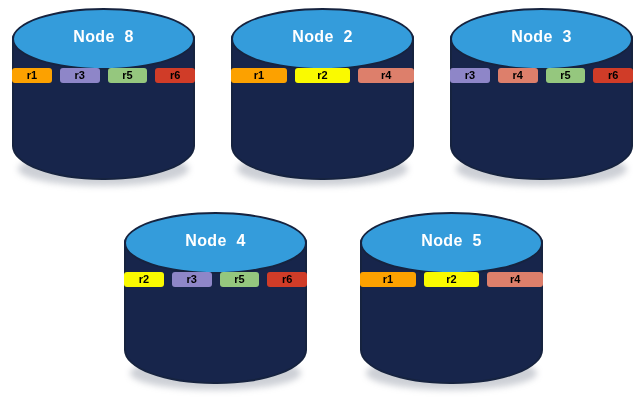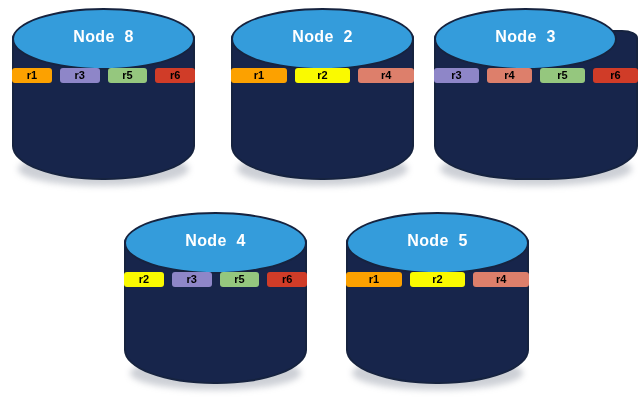--- a/index.html
+++ b/index.html
@@ -127,21 +127,21 @@
       <div class="node-shadow"></div>
       <div class="node-body"></div>
       <div class="node-top"></div>
       <div class="node-title">Node  2</div>
       <div class="replica-list">
         <div class="replica" style="background: rgb(252, 161, 0);">r1</div>
         <div class="replica" style="background: rgb(250, 250, 0);">r2</div>
         <div class="replica" style="background: rgb(221, 127, 107);">r4</div>
       </div>
     </div>
-    <div class="node" style="left: 434px; top: 8px; padding-left: 21px;">
+    <div class="node" style="left: 450px; top: 8px;">
       <div class="node-shadow"></div>
       <div class="node-body"></div>
       <div class="node-top"></div>
       <div class="node-title">Node  3</div>
       <div class="replica-list">
         <div class="replica" style="background: rgb(142, 134, 200);">r3</div>
         <div class="replica" style="background: rgb(221, 127, 107);">r4</div>
         <div class="replica" style="background: rgb(149, 199, 126);">r5</div>
         <div class="replica" style="background: rgb(208, 60, 40);">r6</div>
       </div>
@@ -151,21 +151,21 @@
       <div class="node-body"></div>
       <div class="node-top"></div>
       <div class="node-title">Node  4</div>
       <div class="replica-list">
         <div class="replica" style="background: rgb(250, 250, 0);">r2</div>
         <div class="replica" style="background: rgb(142, 134, 200);">r3</div>
         <div class="replica" style="background: rgb(149, 199, 126);">r5</div>
         <div class="replica" style="background: rgb(208, 60, 40);">r6</div>
       </div>
     </div>
-    <div class="node" style="left: 346px; top: 212px;">
+    <div class="node" style="left: 360px; top: 212px;">
       <div class="node-shadow"></div>
       <div class="node-body"></div>
       <div class="node-top"></div>
       <div class="node-title">Node  5</div>
       <div class="replica-list">
         <div class="replica" style="background: rgb(252, 161, 0);">r1</div>
         <div class="replica" style="background: rgb(250, 250, 0);">r2</div>
         <div class="replica" style="background: rgb(221, 127, 107);">r4</div>
       </div>
     </div>

